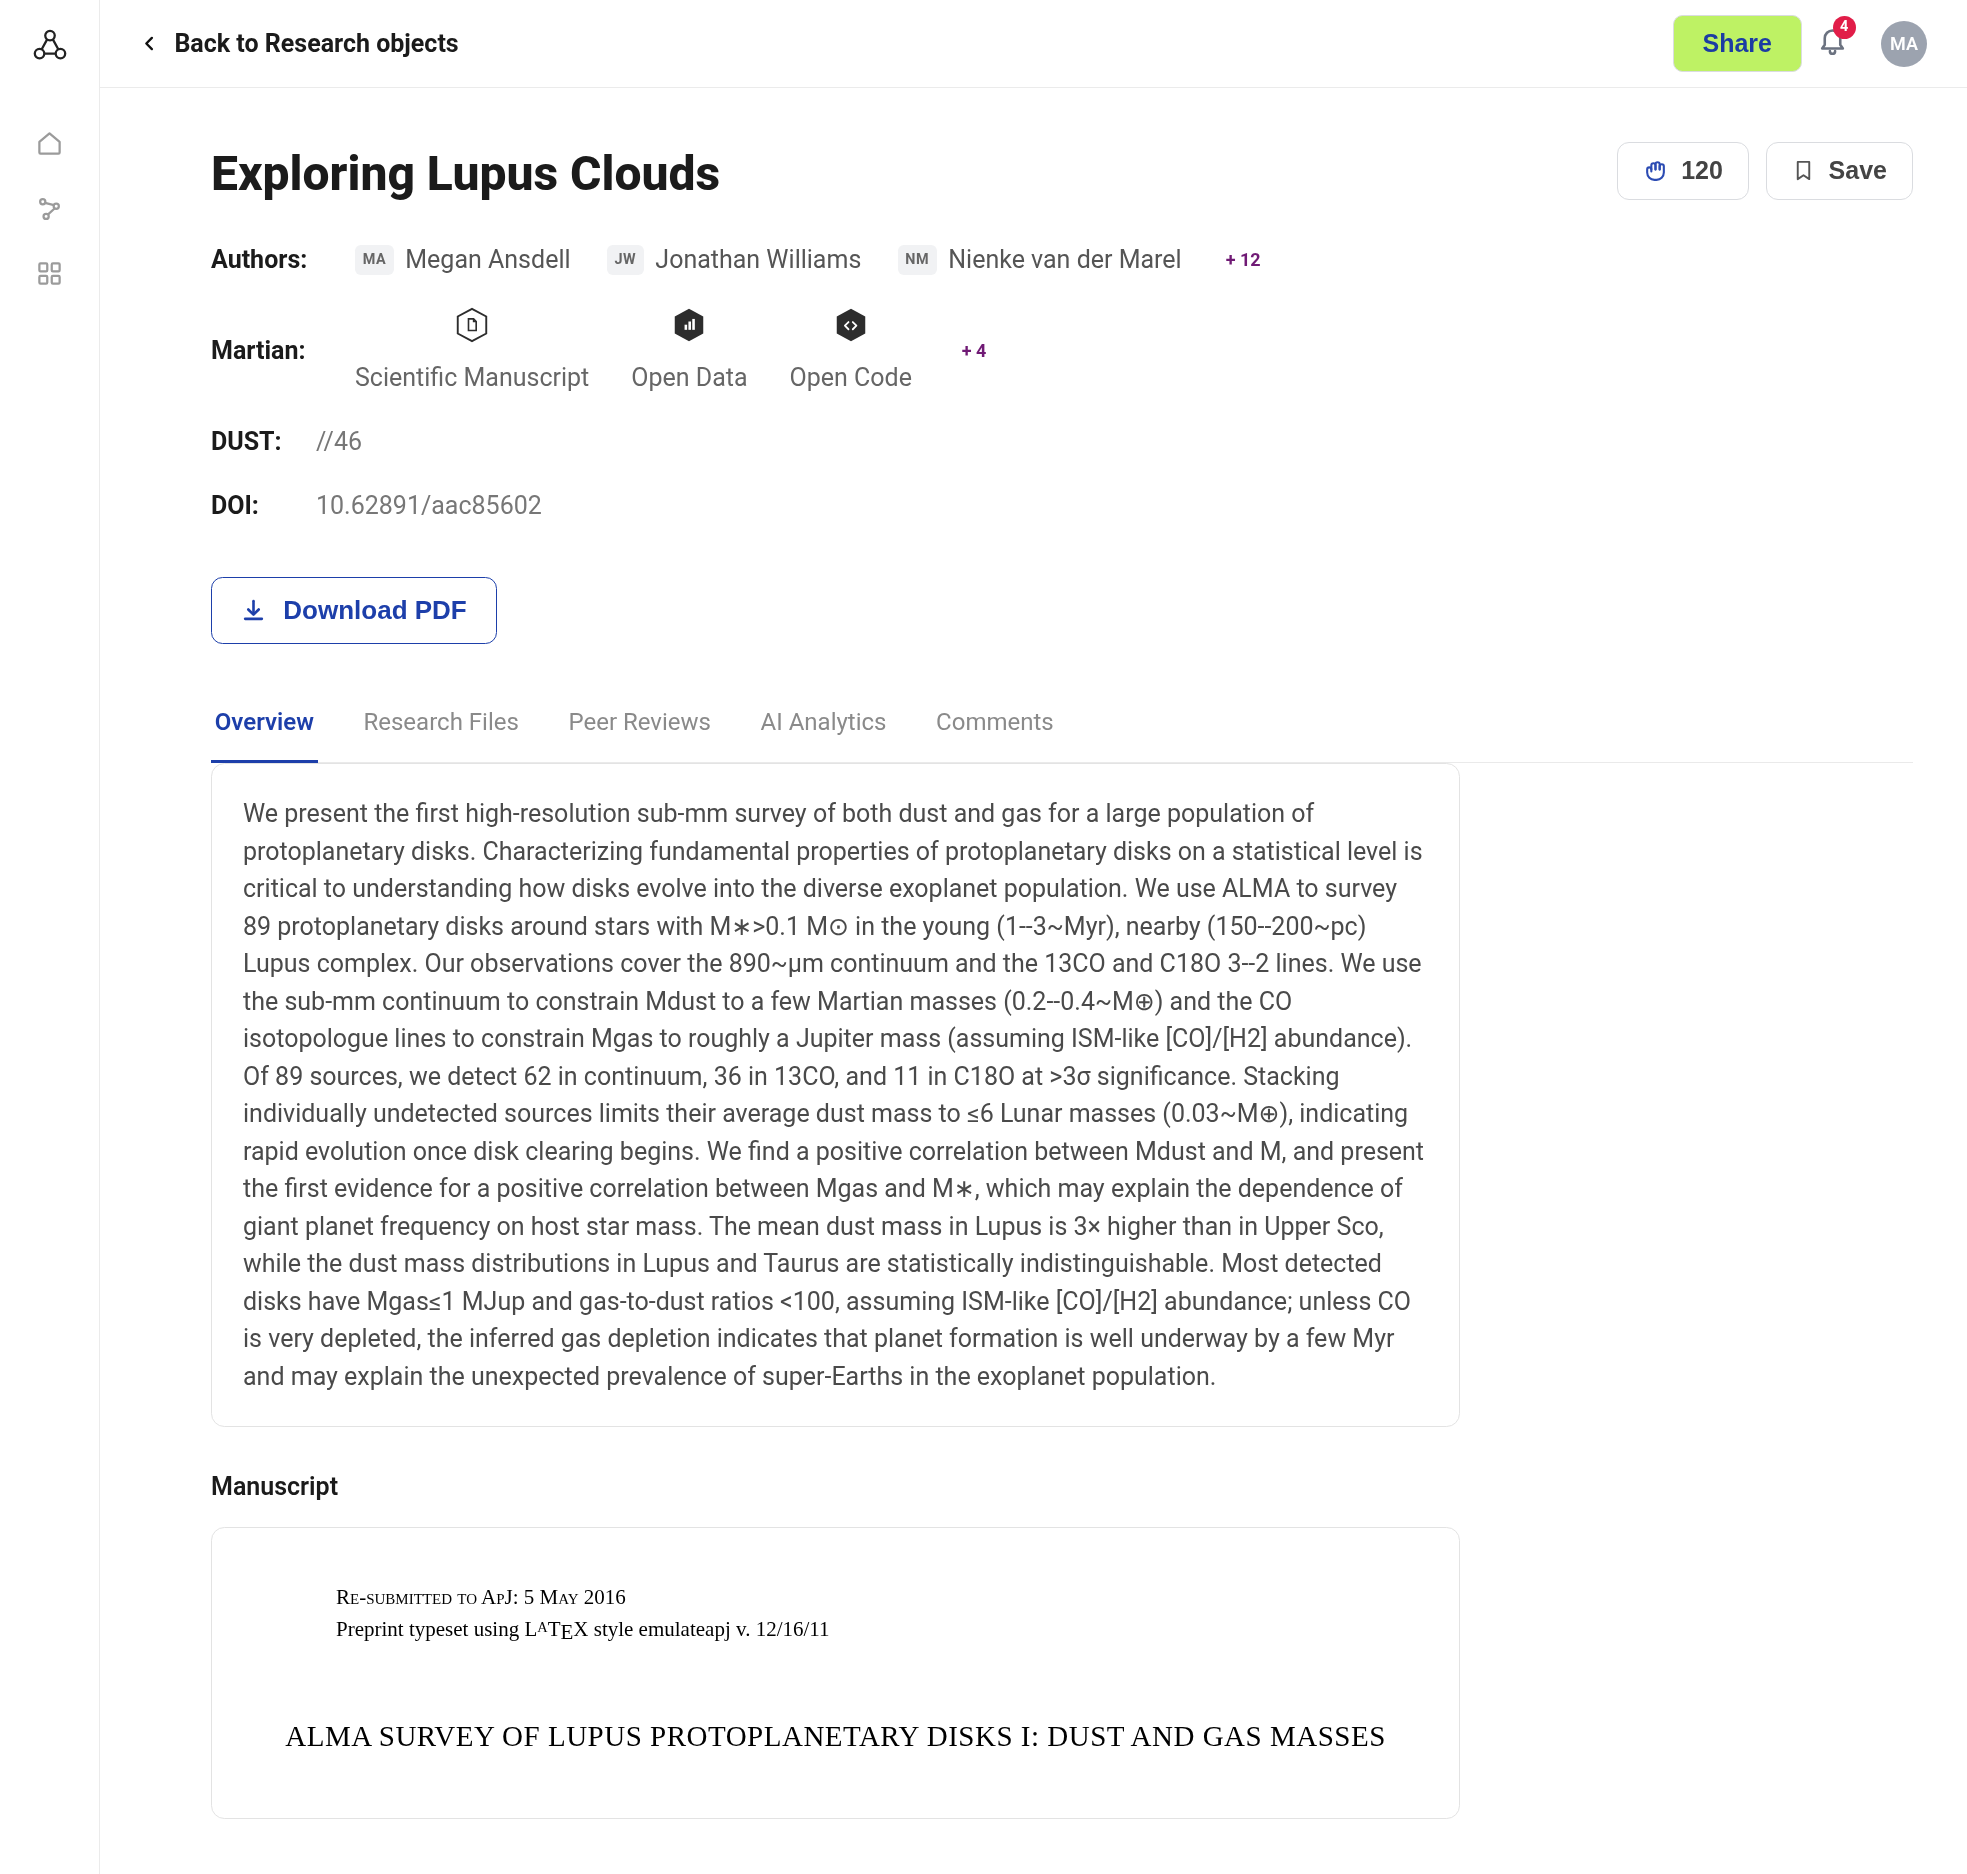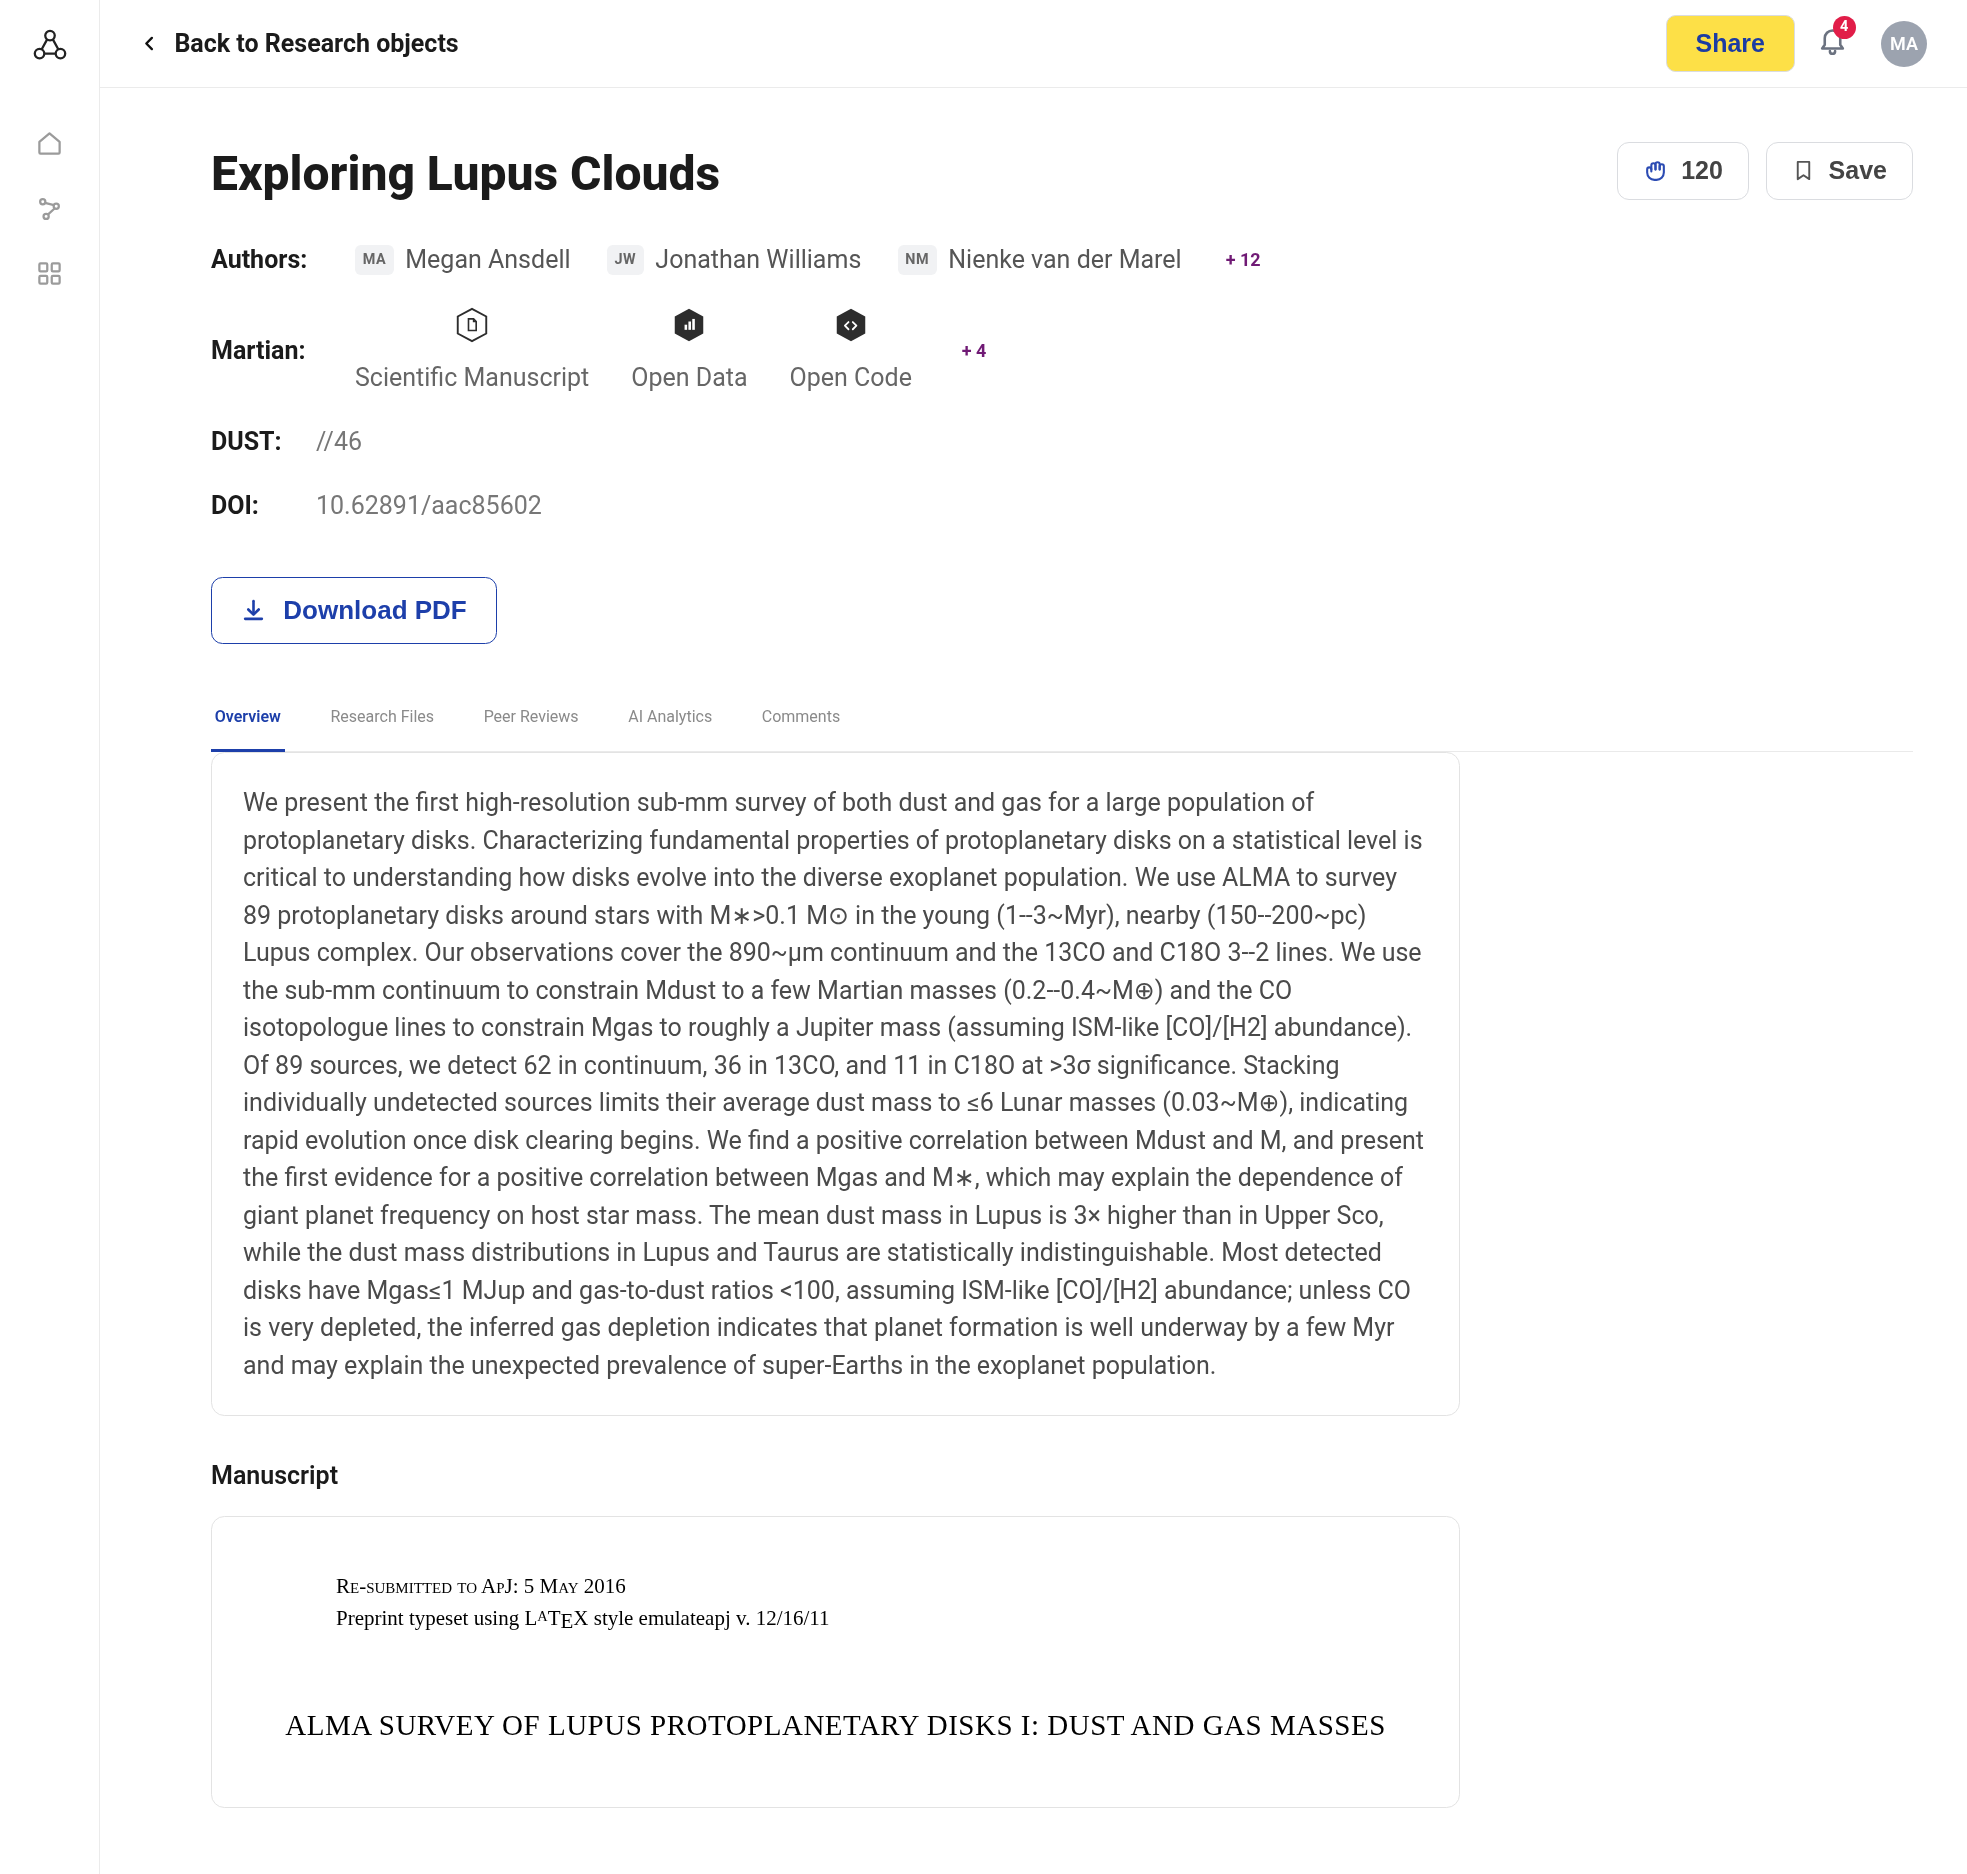--- a/index.html
+++ b/index.html
@@ -40,24 +40,24 @@
     padding: 0 40px 0 40px;
   }
   .back-btn {
     display: flex; align-items: center; gap: 15.4px;
     font-weight: 700; font-size: 25px;
     cursor: pointer;
   }
   .back-btn svg { flex-shrink:0; }
   .topbar-spacer { flex: 1; }
   .share-btn {
-    border: 1px solid #dadce0; background: #fde047; color: #1c3ca3;
+    border: 1px solid #dadce0; background: #bef264; color: #1c3ca3;
     font-weight: 600; font-size: 25px;
     padding: 13.4px 29px; border-radius: 9.6px; cursor: pointer;
-    margin-right: 22px;
+    margin-right: 15px;
   }
   .bell-wrap { position: relative; margin-right: 33px; cursor: pointer; color:#6b7280; }
   .bell-badge {
     position: absolute; top: -7.7px; right: -7.7px;
     background: #e11d48; color: #fff; font-size: 14.4px; font-weight: 700;
     width: 23px; height: 23px; border-radius: 50%;
     display: flex; align-items: center; justify-content: center;
   }
   .avatar {
     width: 46px; height: 46px; border-radius: 50%;
@@ -123,21 +123,21 @@
     padding: 13.4px 25px; border-radius: 12px; cursor: pointer;
   }
 
   
   .tabs {
     display: flex; gap: 42px;
     margin-top: 52px;
     border-bottom: 1px solid #eaeaea;
   }
   .tab {
-    font-size: 16px; color: #8a8a8a; padding: 9.6px 3.8px 21px 3.8px;
+    font-size: 24px; color: #8a8a8a; padding: 9.6px 3.8px 21px 3.8px;
     cursor: pointer; white-space: nowrap;
   }
   .tab.active {
     color: #1d3faa; font-weight: 600;
     border-bottom: 3.8px solid #1d3faa;
     margin-bottom: -1px;
   }
 
   
   .section-heading { font-size: 25px; font-weight: 600; margin: 42px 0 23px 0; }

